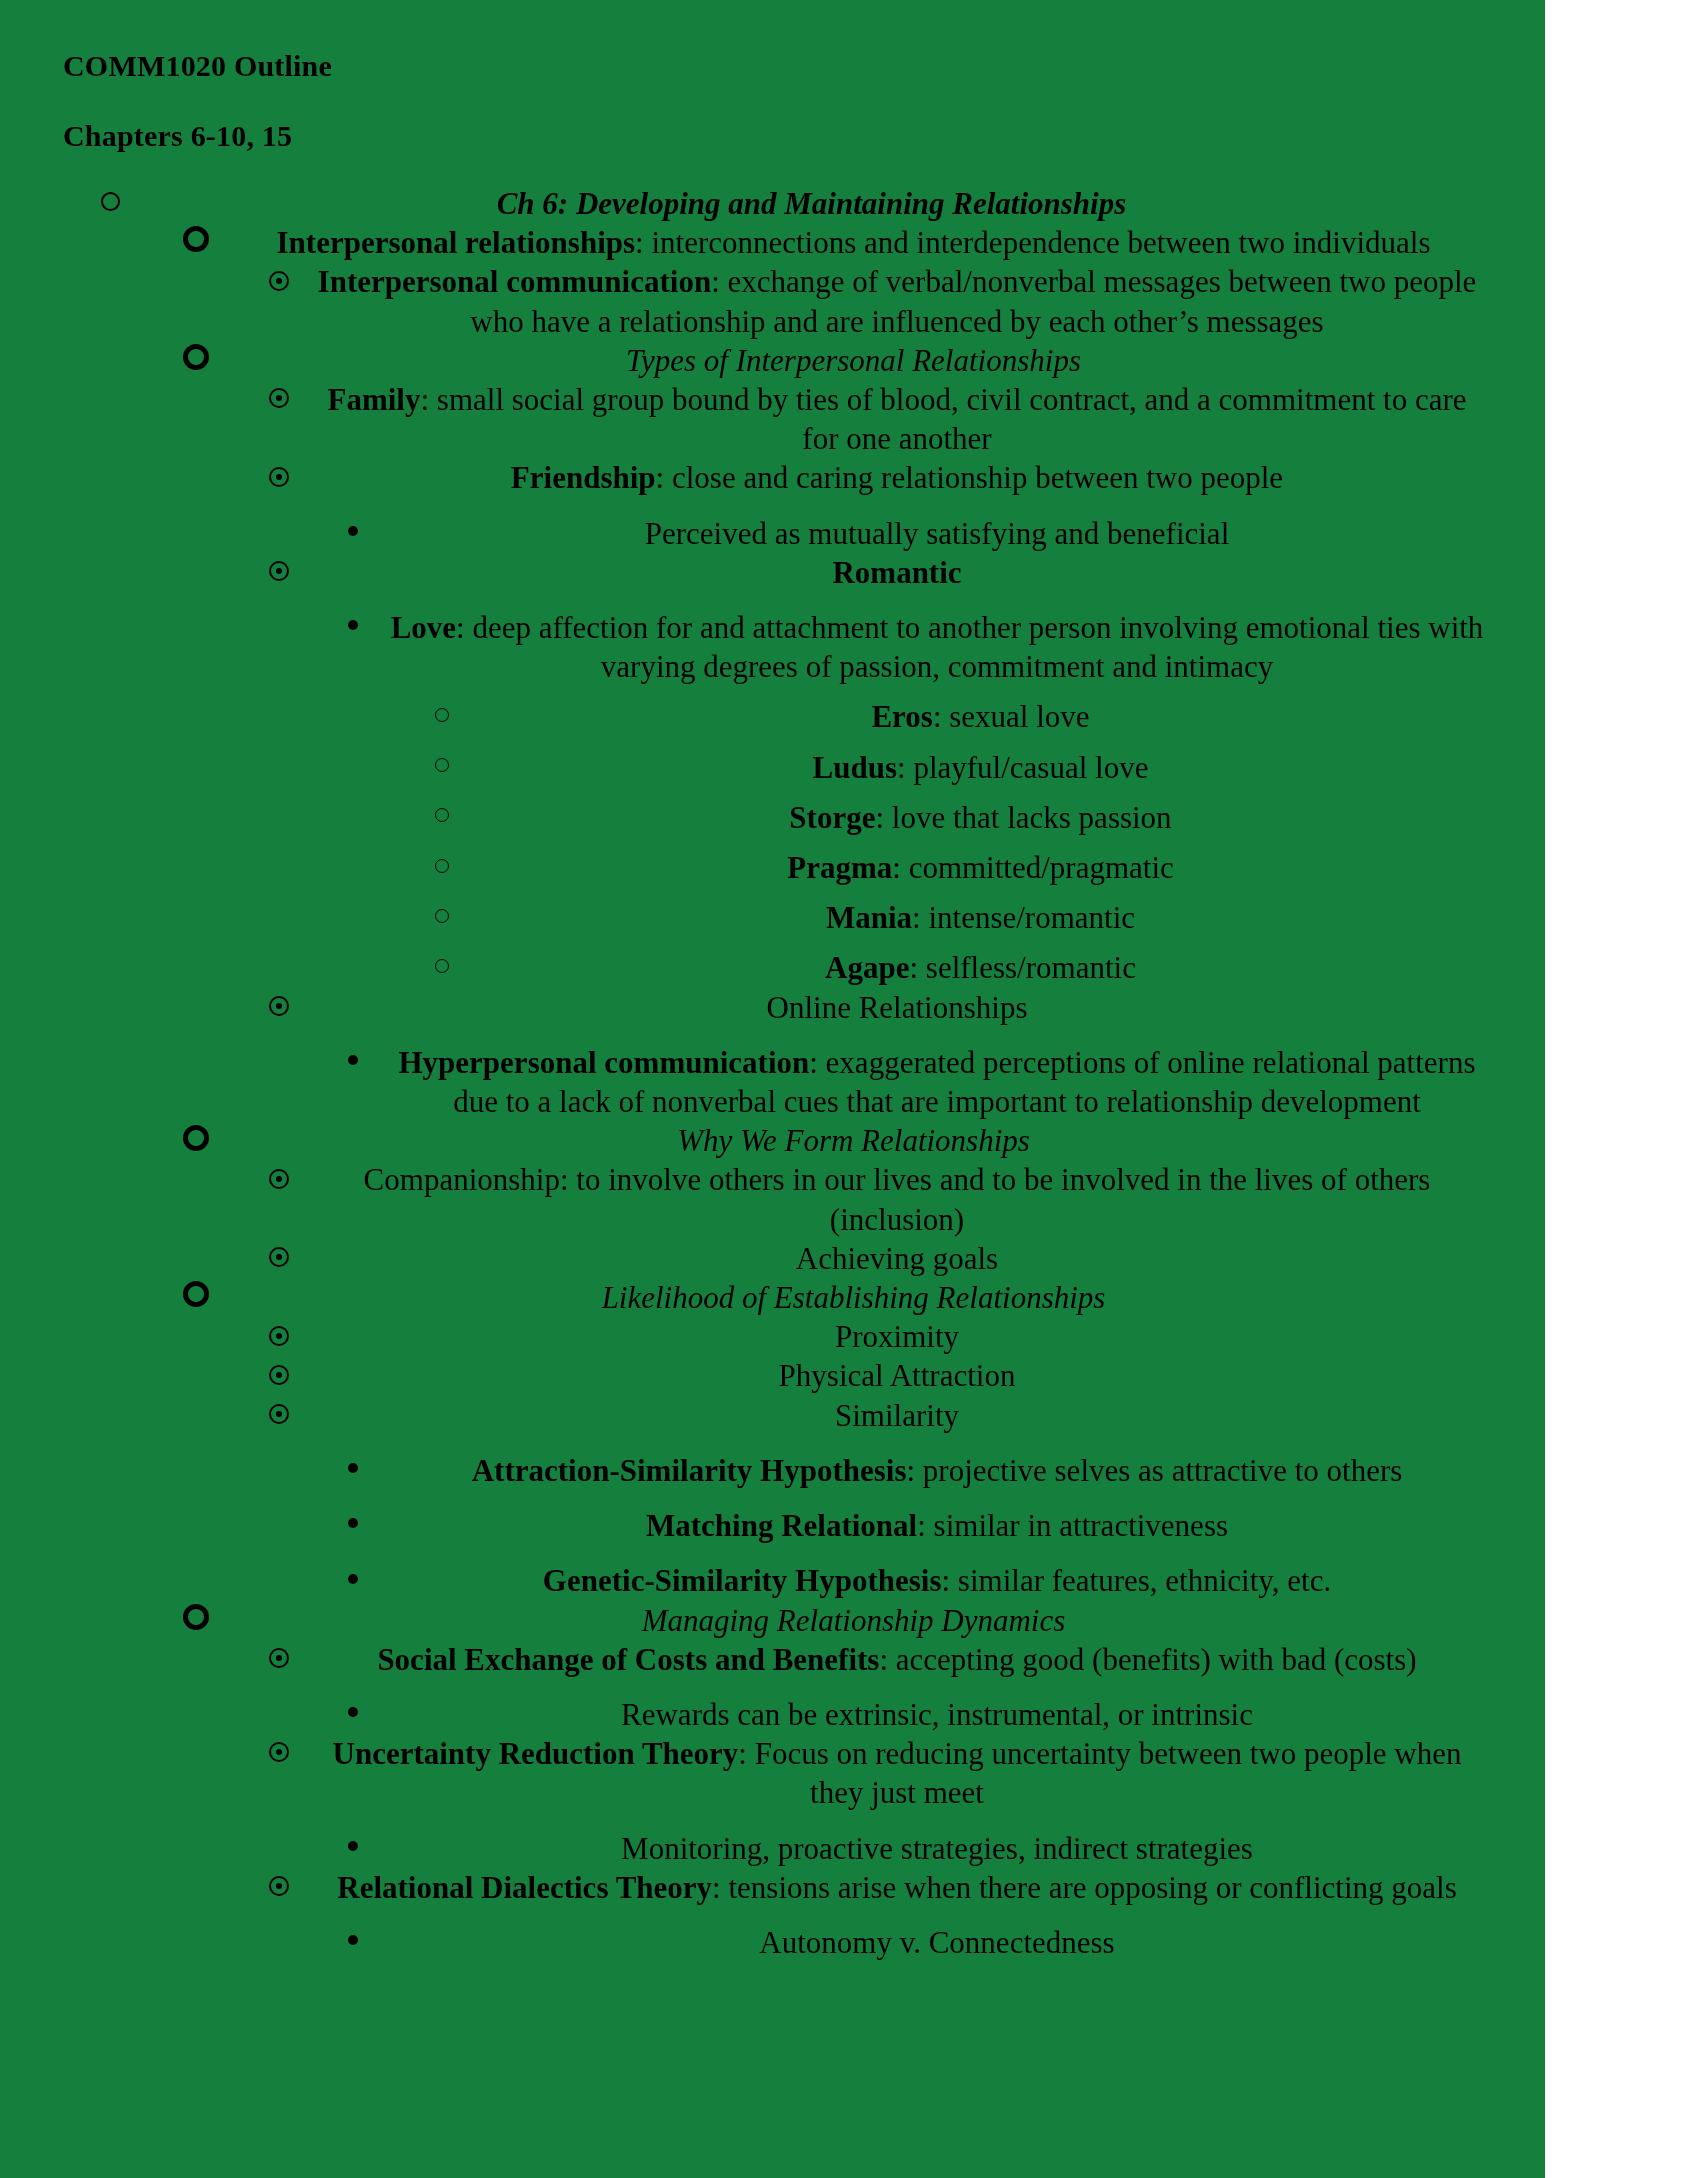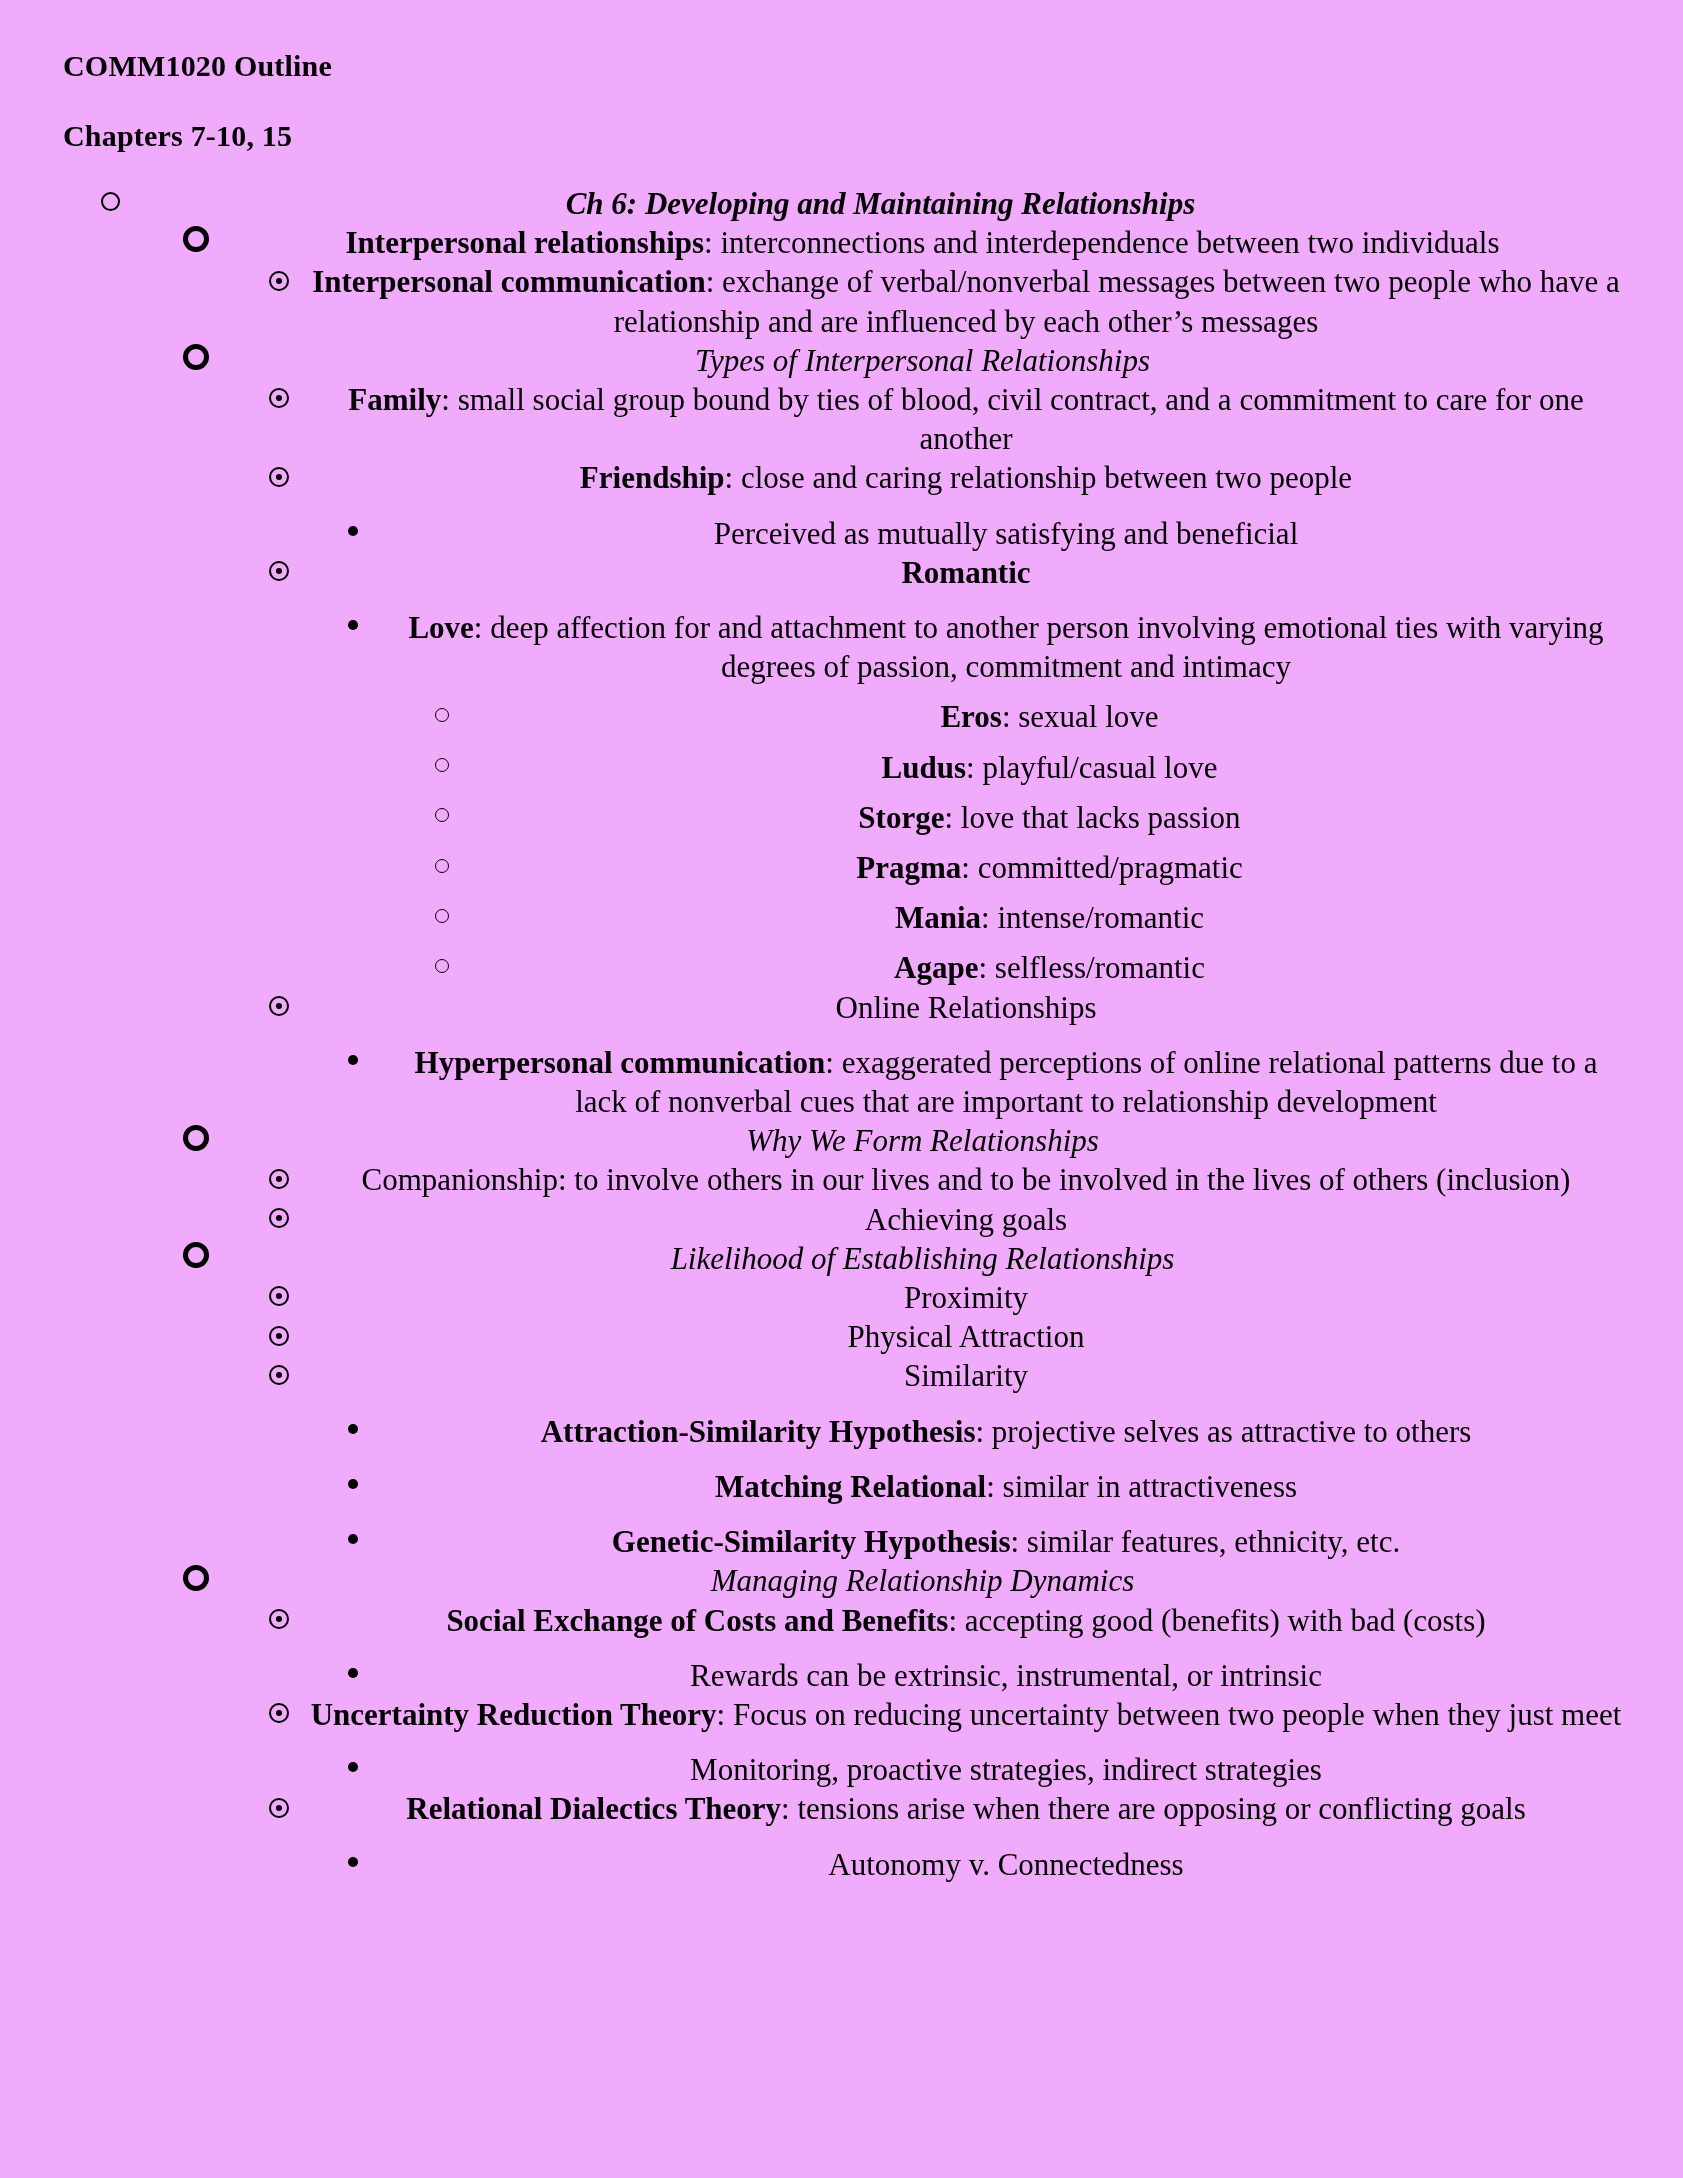--- a/index.html
+++ b/index.html
@@ -9,23 +9,23 @@
   }
   body {
     width: 1683px;
     height: 2178px;
     font-family: "Liberation Serif", "DejaVu Serif", serif;
     color: #000000;
     overflow: hidden;
   }
   .page {
     position: relative;
-    width: 1683px;
+    width: 1545px;
     min-height: 2178px;
-    background: #f0abfc;
+    background: #15803d;
     padding: 48px 59px 0 59px;
     box-sizing: border-box;
   }
 
   
   .doc-title,
   .doc-subtitle {
     font-weight: bold;
     font-size: 30px;
     line-height: 1.2;
@@ -124,21 +124,21 @@
 
   .wrapbox { display: block; }
 </style>
 </head>
 <body>
 
 <div class="page">
 
   <div class="doc-title">COMM1020 Outline</div>
 
-  <div class="doc-subtitle">Chapters 7-10, 15</div>
+  <div class="doc-subtitle">Chapters 6-10, 15</div>
 
   <ul class="outline" id="outline-root">
       <li class="node lvl1">
         <div class="row">
           <span class="bullet"><span class="glyph g-ring-thin"></span></span>
           <span class="txt wrapbox"><span class="lead lead-italic">Ch 6: Developing and Maintaining Relationships</span></span>
         </div>
       </li>
       <li class="node lvl2">
         <div class="row">

